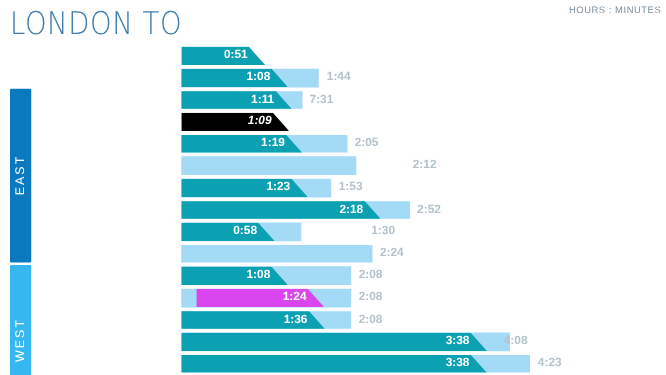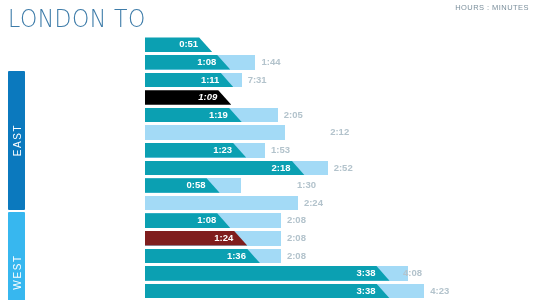--- a/index.html
+++ b/index.html
@@ -256,21 +256,21 @@
           <div class="bar-current-label" style="left: 135.936px;">2:08</div>
           <div class="bar-hs2" style="width: 85.216px; background: rgb(11, 160, 178); clip-path: polygon(0px 0px, 72.216px 0px, 85.216px 100%, 0px 100%);">
             <div class="bar-hs2-label">1:08</div>
           </div>
         </div>
       </div>
       <div class="row">
         <div class="bars">
           <div class="bar-current" style="width: 135.936px; background: rgb(163, 218, 246);"></div>
           <div class="bar-current-label" style="left: 135.936px;">2:08</div>
-          <div class="bar-hs2" style="width: 102.208px; background: #7f1d1d; clip-path: polygon(0px 0px, 89.208px 0px, 102.208px 100%, 0px 100%);">
+          <div class="bar-hs2" style="width: 102.208px; background: #d946ef; clip-path: polygon(0px 0px, 89.208px 0px, 102.208px 100%, 0px 100%); margin-left: 12px;">
             <div class="bar-hs2-label">1:24</div>
           </div>
         </div>
       </div>
       <div class="row">
         <div class="bars">
           <div class="bar-current" style="width: 135.936px; background: rgb(163, 218, 246);"></div>
           <div class="bar-current-label" style="left: 135.936px;">2:08</div>
           <div class="bar-hs2" style="width: 114.952px; background: rgb(11, 160, 178); clip-path: polygon(0px 0px, 101.952px 0px, 114.952px 100%, 0px 100%);">
             <div class="bar-hs2-label">1:36</div>

